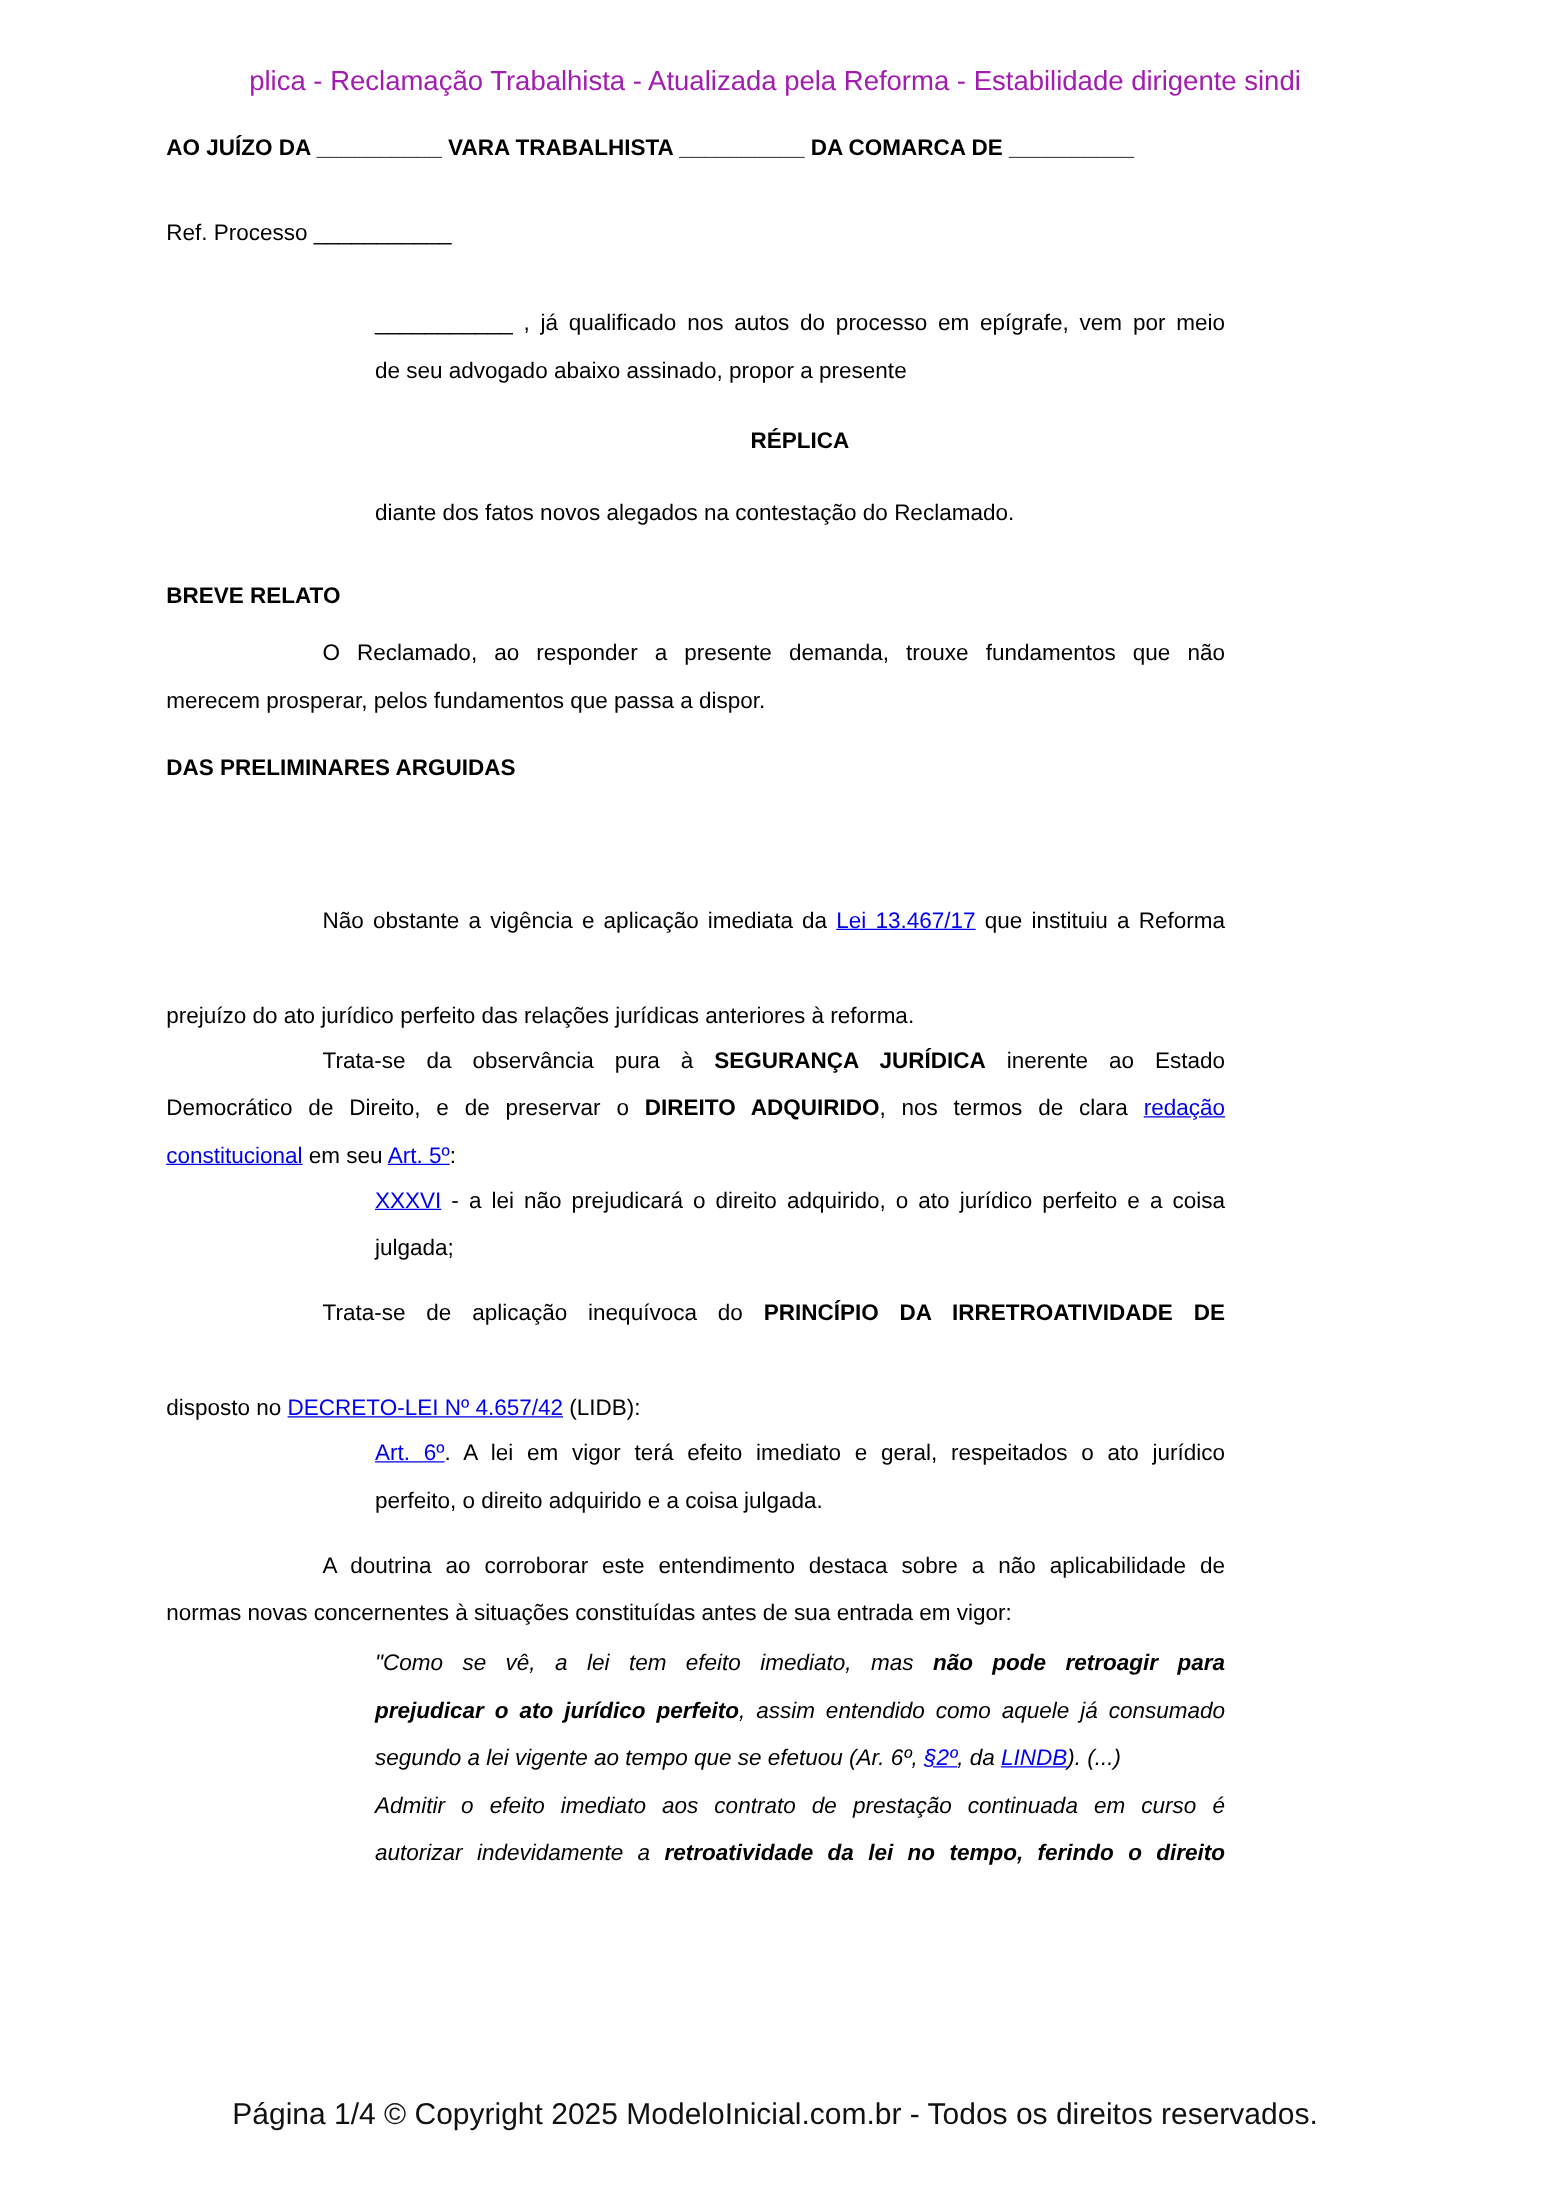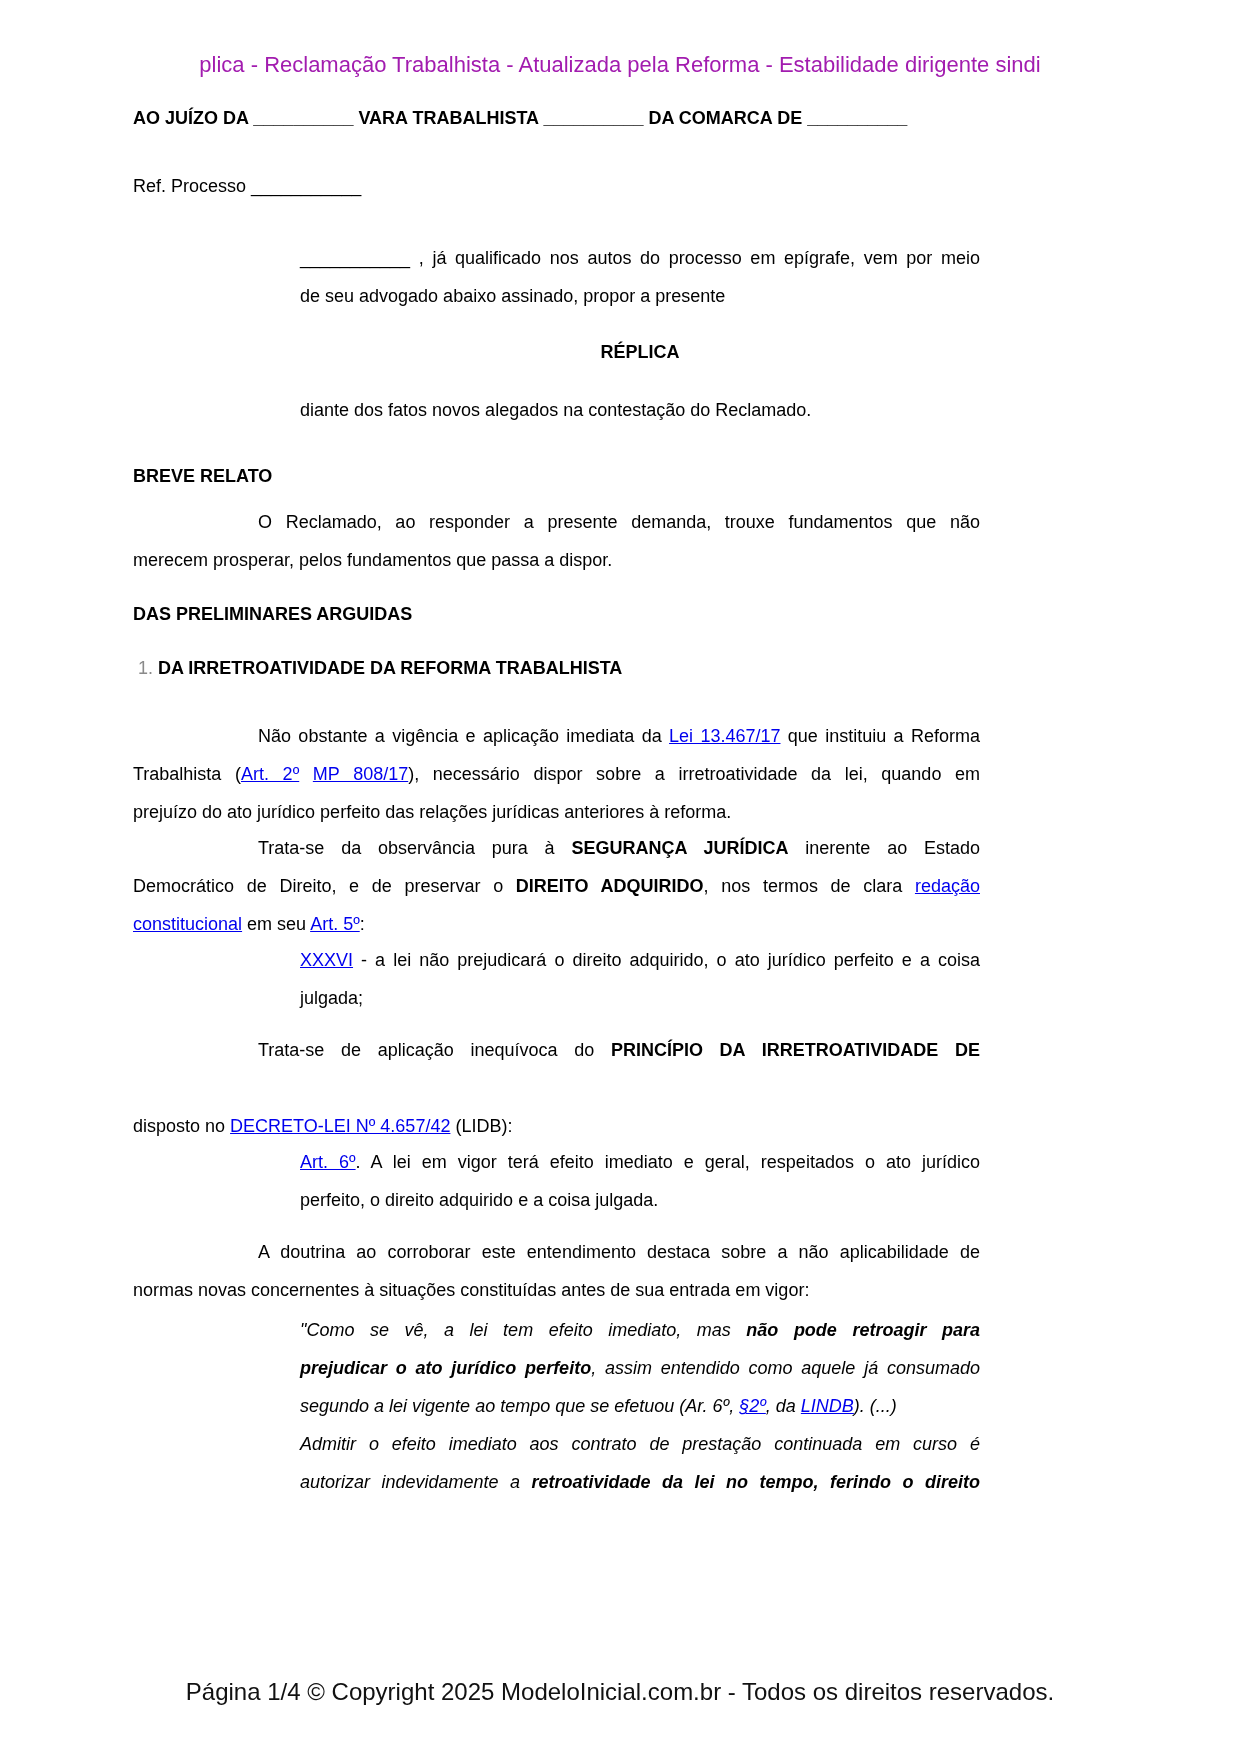--- a/index.html
+++ b/index.html
@@ -28,23 +28,21 @@
   <div class="line" style="top: 106px; left: 133px; width: 847px;"><span class="r-bold">AO JUÍZO DA  __________ VARA TRABALHISTA __________  DA COMARCA DE  __________</span></div>
     <div class="line" style="top: 174px; left: 133px; width: 847px;"><span class="r-normal">Ref. Processo ___________</span></div>
     <div class="line stretch" style="top: 246px; left: 300px; width: 680px;"><span class="r-normal">___________ , já qualificado nos autos do processo em epígrafe, vem por meio</span></div>
     <div class="line" style="top: 284px; left: 300px; width: 680px;"><span class="r-normal">de seu advogado abaixo assinado, propor a presente</span></div>
     <div class="line centered" style="top: 340px; left: 300px; width: 680px; font-size: 18px;"><span class="r-bold">RÉPLICA</span></div>
     <div class="line" style="top: 398px; left: 300px; width: 680px;"><span class="r-normal">diante dos fatos novos alegados na contestação do Reclamado.</span></div>
     <div class="line" style="top: 464px; left: 133px; width: 847px;"><span class="r-bold">BREVE RELATO</span></div>
     <div class="line stretch" style="top: 510px; left: 133px; width: 847px; padding-left: 125px;"><span class="r-normal">O Reclamado, ao responder a presente demanda, trouxe fundamentos que não</span></div>
     <div class="line" style="top: 548px; left: 133px; width: 847px;"><span class="r-normal">merecem prosperar, pelos fundamentos que passa a dispor.</span></div>
     <div class="line" style="top: 602px; left: 133px; width: 847px;"><span class="r-bold">DAS PRELIMINARES ARGUIDAS</span></div>
-    <div class="line" style="top: 656px; left: 138px; width: 842px;"><span class="r-gray">1. </span><span class="r-bold">DA IRRETROATIVIDADE DA REFORMA TRABALHISTA</span></div>
     <div class="line stretch" style="top: 724px; left: 133px; width: 847px; padding-left: 125px;"><span class="r-normal">Não obstante a vigência e aplicação imediata da </span><span class="r-link">Lei 13.467/17</span><span class="r-normal"> que instituiu a Reforma</span></div>
-    <div class="line stretch" style="top: 762px; left: 133px; width: 847px;"><span class="r-normal">Trabalhista (</span><span class="r-link">Art. 2º</span><span class="r-normal"> </span><span class="r-link">MP 808/17</span><span class="r-normal">), necessário dispor sobre a irretroatividade da lei, quando em</span></div>
     <div class="line" style="top: 800px; left: 133px; width: 847px;"><span class="r-normal">prejuízo do ato jurídico perfeito das relações jurídicas anteriores à reforma.</span></div>
     <div class="line stretch" style="top: 836px; left: 133px; width: 847px; padding-left: 125px;"><span class="r-normal">Trata-se da observância pura à </span><span class="r-bold">SEGURANÇA JURÍDICA</span><span class="r-normal"> inerente ao Estado</span></div>
     <div class="line stretch" style="top: 874px; left: 133px; width: 847px;"><span class="r-normal">Democrático de Direito, e de preservar o </span><span class="r-bold">DIREITO ADQUIRIDO</span><span class="r-normal">, nos termos de clara </span><span class="r-link">redação</span></div>
     <div class="line" style="top: 912px; left: 133px; width: 847px;"><span class="r-link">constitucional</span><span class="r-normal"> em seu </span><span class="r-link">Art. 5º</span><span class="r-normal">:</span></div>
     <div class="line stretch" style="top: 948px; left: 300px; width: 680px;"><span class="r-link">XXXVI</span><span class="r-normal"> - a lei não prejudicará o direito adquirido, o ato jurídico perfeito e a coisa</span></div>
     <div class="line" style="top: 986px; left: 300px; width: 680px;"><span class="r-normal">julgada;</span></div>
     <div class="line stretch" style="top: 1038px; left: 133px; width: 847px; padding-left: 125px;"><span class="r-normal">Trata-se de aplicação inequívoca do </span><span class="r-bold">PRINCÍPIO DA IRRETROATIVIDADE DE</span></div>
     <div class="line" style="top: 1114px; left: 133px; width: 847px;"><span class="r-normal">disposto no </span><span class="r-link">DECRETO-LEI Nº 4.657/42</span><span class="r-normal"> (LIDB):</span></div>
     <div class="line stretch" style="top: 1150px; left: 300px; width: 680px;"><span class="r-link">Art. 6º</span><span class="r-normal">. A lei em vigor terá efeito imediato e geral, respeitados o ato jurídico</span></div>
     <div class="line" style="top: 1188px; left: 300px; width: 680px;"><span class="r-normal">perfeito, o direito adquirido e a coisa julgada.</span></div>

